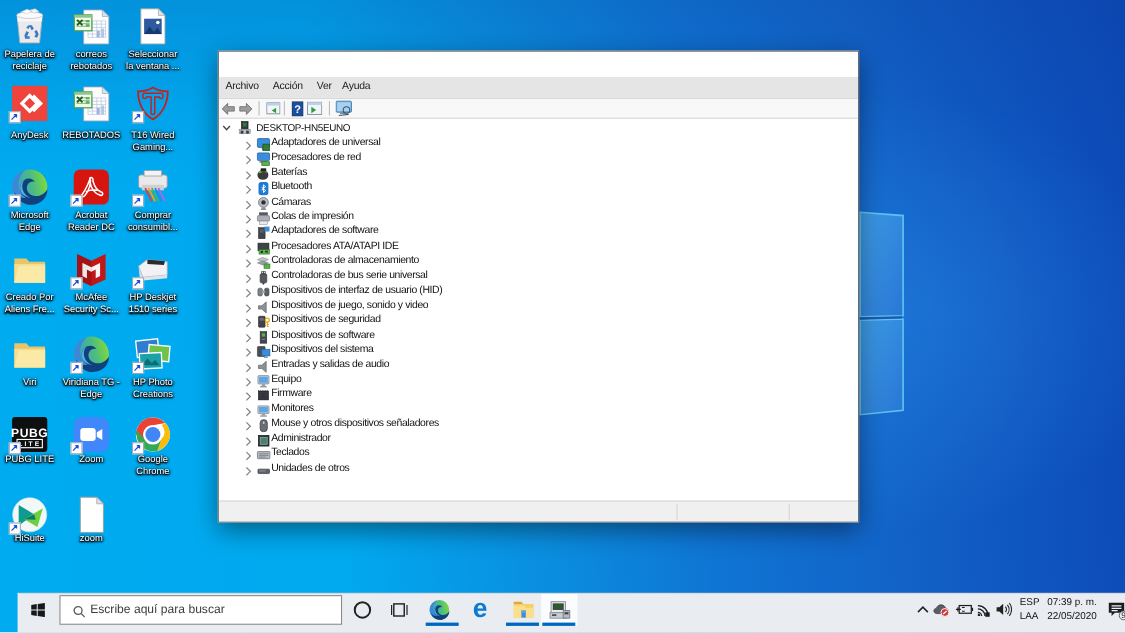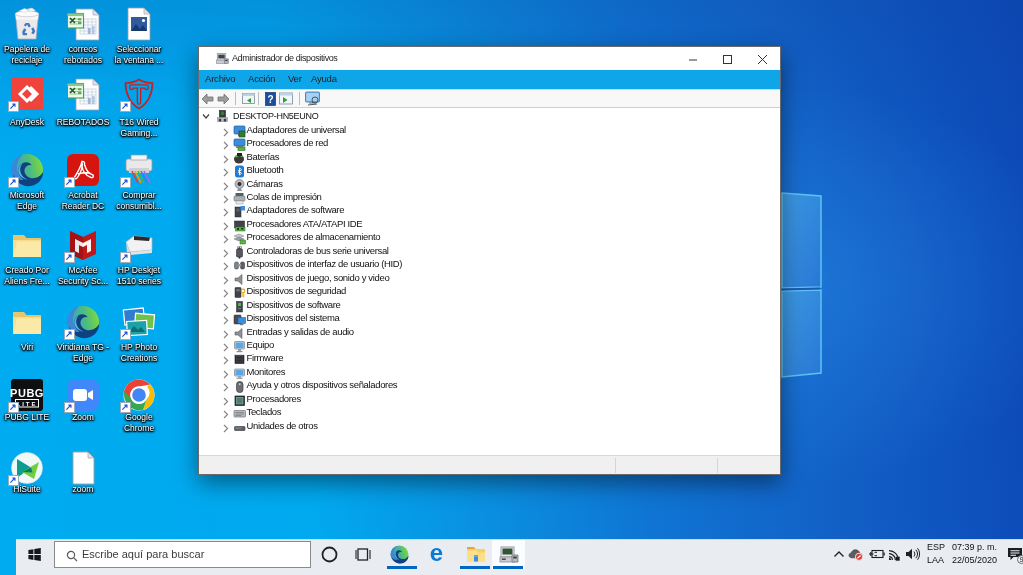--- a/index.html
+++ b/index.html
@@ -18,21 +18,21 @@
     text-shadow:0 1px 1px #000,1px 1px 2px #000,-1px 1px 2px #000,0 0 3px rgba(0,0,0,.9);}
   .scut{position:absolute;left:-2px;bottom:-1px;width:11px;height:11px;background:#fff;
     border:1px solid #9ab;box-sizing:border-box;}
   .scut:after{content:"\2197";position:absolute;left:0px;top:-1px;font-size:9px;color:#1d4ed8;font-weight:bold;}
   
   #win{position:absolute;left:198px;top:46px;width:583px;height:429px;background:#fff;
      border:1px solid #6a6a6a;box-sizing:border-box;box-shadow:0 8px 22px rgba(0,0,0,0.45);}
   #titlebar{position:absolute;left:0;top:0;right:0;height:23px;background:#fff;}
   #title{position:absolute;left:33px;top:6px;font-size:9px;letter-spacing:-0.4px;color:#222;}
   .capbtn{position:absolute;top:0;width:35px;height:23px;color:#333;text-align:center;}
-  #menubar{position:absolute;left:0;top:23px;right:0;height:19px;background:#0ea5e9;font-size:9.5px;letter-spacing:-0.2px;color:#222;}
+  #menubar{position:absolute;left:0;top:23px;right:0;height:19px;background:#e5e5e5;font-size:9.5px;letter-spacing:-0.2px;color:#222;}
   .mitem{position:absolute;top:2.5px;}
   #toolbar{position:absolute;left:0;top:42px;right:0;height:19px;background:#f8f8f8;
      border-top:1px solid #d8d8d8;border-bottom:1px solid #d0d0d0;box-sizing:border-box;}
   #treearea{position:absolute;left:0;top:61px;right:0;bottom:19px;background:#fff;overflow:hidden;}
   #statusbar{position:absolute;left:0;bottom:0;right:0;height:19px;background:#f0f0f0;border-top:1px solid #d8d8d8;box-sizing:border-box;}
   .srow{position:absolute;height:11px;font-size:9.5px;line-height:11px;letter-spacing:-0.35px;color:#111;white-space:nowrap;}
   .ticon{position:absolute;width:13px;height:13px;}
   
   #taskbar{position:absolute;left:16px;bottom:0;width:1023px;height:36px;background:#e9edf1;border-top:1px solid #d6dade;box-sizing:border-box;}
   #search{position:absolute;left:38px;top:1px;width:257px;height:27px;background:#fff;
@@ -295,39 +295,20 @@
     <div class="dicon" style="left:46px;top:451px">
       <div class="dimg"><svg width="34" height="34" viewBox="0 0 34 34">
         <path d="M7 1 L22 1 L28 7 L28 33 L7 33 Z" fill="#fff" stroke="#9aa0a6" stroke-width="0.9"></path>
         <path d="M22 1 L22 7 L28 7 Z" fill="#dfe3e7" stroke="#9aa0a6" stroke-width="0.7"></path>
       </svg></div>
       <div class="dlabel" style="margin-top:-1px">zoom</div>
     </div>
   </div>
 
   <div id="win">
-    <div id="titlebar">
-      <svg class="abs" style="left:17px;top:5px" width="13" height="13" viewBox="0 0 20 19">
-        <rect x="2" y="2" width="13" height="10" fill="#e9ebee" stroke="#8a8f95" stroke-width="1.2"></rect>
-        <rect x="3.5" y="3.5" width="10" height="6" fill="#3d4349"></rect>
-        <rect x="1" y="12" width="15" height="5" fill="#c9cdd2" stroke="#8a8f95" stroke-width="1"></rect>
-        <path d="M13 10 L19 10 L19 17 L13 17 Z" fill="#b6bac0" stroke="#70757b" stroke-width="1"></path>
-        <rect x="14.2" y="11.5" width="3.6" height="2" fill="#3d4349"></rect>
-      </svg>
-      <div id="title">Administrador de dispositivos</div>
-      <div class="capbtn" style="right:70px;"><svg width="8" height="23">
-            <line x1="0" y1="13" x2="8" y2="13" stroke="#333" stroke-width="1"></line>
-          </svg></div>
-      <div class="capbtn" style="right:35px;"><svg width="9" height="23">
-            <rect x="0.5" y="8.5" width="8" height="8" fill="none" stroke="#333" stroke-width="1"></rect>
-          </svg></div>
-      <div class="capbtn" style="right:0px;"><svg width="10" height="23">
-            <path d="M0 8 L9 17 M9 8 L0 17" stroke="#333" stroke-width="1"></path>
-          </svg></div>
-    </div>
     <div id="menubar">
       <span class="mitem" style="left:6px">Archivo</span>
       <span class="mitem" style="left:49px">Acción</span>
       <span class="mitem" style="left:89px">Ver</span>
       <span class="mitem" style="left:112px">Ayuda</span>
     </div>
     <div id="toolbar">
       <svg class="abs" style="left:2px;top:3px" width="13" height="12" viewBox="0 0 13 12">
         <path d="M6 1 L1 6 L6 11 L6 8 L12 8 L12 4 L6 4 Z" fill="#9d9d9d" stroke="#6e6e6e" stroke-width="0.8"></path>
       </svg>
@@ -444,21 +425,21 @@
         </svg>
       <div class="srow" style="left:47.5px;top:110px">Procesadores ATA/ATAPI IDE</div>
       <svg class="abs" style="left:24px;top:127px" width="6" height="9" viewBox="0 0 6 9">
           <path d="M1 1 L4.6 4.5 L1 8" fill="none" stroke="#848484" stroke-width="1.1"></path>
         </svg>
       <svg class="ticon" style="left:34px;top:124px" viewBox="0 0 13 13">
           <path d="M1 4 L6 2 L11 4 L6 6 Z" fill="#c3c7cc" stroke="#7a7f85" stroke-width="0.5"></path>
           <path d="M1 7 L6 5 L11 7 L6 9 Z" fill="#9ba0a6" stroke="#6f747a" stroke-width="0.5"></path>
           <rect x="7" y="8" width="5.5" height="4" fill="#58b447" stroke="#2c6e22" stroke-width="0.5"></rect>
         </svg>
-      <div class="srow" style="left:47.5px;top:123px">Procesadores de almacenamiento</div>
+      <div class="srow" style="left:47.5px;top:123px">Controladoras de almacenamiento</div>
       <svg class="abs" style="left:24px;top:141px" width="6" height="9" viewBox="0 0 6 9">
           <path d="M1 1 L4.6 4.5 L1 8" fill="none" stroke="#848484" stroke-width="1.1"></path>
         </svg>
       <svg class="ticon" style="left:34px;top:138px" viewBox="0 0 13 13">
           <rect x="4.5" y="0.5" width="4" height="2.5" fill="#3a3d42"></rect>
           <rect x="5.2" y="1" width="1" height="1.3" fill="#ddd"></rect>
           <rect x="7" y="1" width="1" height="1.3" fill="#ddd"></rect>
           <rect x="3.5" y="3" width="6" height="8" rx="1" fill="#55595f" stroke="#2e3135" stroke-width="0.6"></rect>
           <circle cx="6.5" cy="11.8" r="1" fill="#3a3d42"></circle>
         </svg>
@@ -545,29 +526,29 @@
         </svg>
       <div class="srow" style="left:47.5px;top:258px">Monitores</div>
       <svg class="abs" style="left:24px;top:275px" width="6" height="9" viewBox="0 0 6 9">
           <path d="M1 1 L4.6 4.5 L1 8" fill="none" stroke="#848484" stroke-width="1.1"></path>
         </svg>
       <svg class="ticon" style="left:34px;top:272px" viewBox="0 0 13 13">
           <rect x="3.5" y="1.5" width="6.5" height="11" rx="3" fill="#6a6f75" stroke="#3e4146" stroke-width="0.7"></rect>
           <line x1="6.75" y1="2" x2="6.75" y2="6" stroke="#3e4146" stroke-width="0.7"></line>
           <rect x="6" y="3" width="1.5" height="2.5" rx="0.7" fill="#caced2"></rect>
         </svg>
-      <div class="srow" style="left:47.5px;top:271px">Ayuda y otros dispositivos señaladores</div>
+      <div class="srow" style="left:47.5px;top:271px">Mouse y otros dispositivos señaladores</div>
       <svg class="abs" style="left:24px;top:289px" width="6" height="9" viewBox="0 0 6 9">
           <path d="M1 1 L4.6 4.5 L1 8" fill="none" stroke="#848484" stroke-width="1.1"></path>
         </svg>
       <svg class="ticon" style="left:34px;top:286px" viewBox="0 0 13 13">
           <rect x="2" y="2" width="9.5" height="9.5" fill="#2f3237" stroke="#1a1c1f" stroke-width="0.7"></rect>
           <rect x="3.6" y="3.6" width="6.3" height="6.3" fill="#4d7d6e" stroke="#7eb8a4" stroke-width="0.7"></rect>
         </svg>
-      <div class="srow" style="left:47.5px;top:285px">Procesadores</div>
+      <div class="srow" style="left:47.5px;top:285px">Administrador</div>
       <svg class="abs" style="left:24px;top:302px" width="6" height="9" viewBox="0 0 6 9">
           <path d="M1 1 L4.6 4.5 L1 8" fill="none" stroke="#848484" stroke-width="1.1"></path>
         </svg>
       <svg class="ticon" style="left:34px;top:299px" viewBox="0 0 13 13">
           <rect x="1" y="3.5" width="11.5" height="6.5" rx="0.8" fill="#b6bac0" stroke="#6f747a" stroke-width="0.7"></rect>
           <path d="M2.5 5.5h8.5M2.5 7h8.5M2.5 8.5h6" stroke="#7c8187" stroke-width="0.8"></path>
         </svg>
       <div class="srow" style="left:47.5px;top:298px">Teclados</div>
       <svg class="abs" style="left:24px;top:316px" width="6" height="9" viewBox="0 0 6 9">
           <path d="M1 1 L4.6 4.5 L1 8" fill="none" stroke="#848484" stroke-width="1.1"></path>

